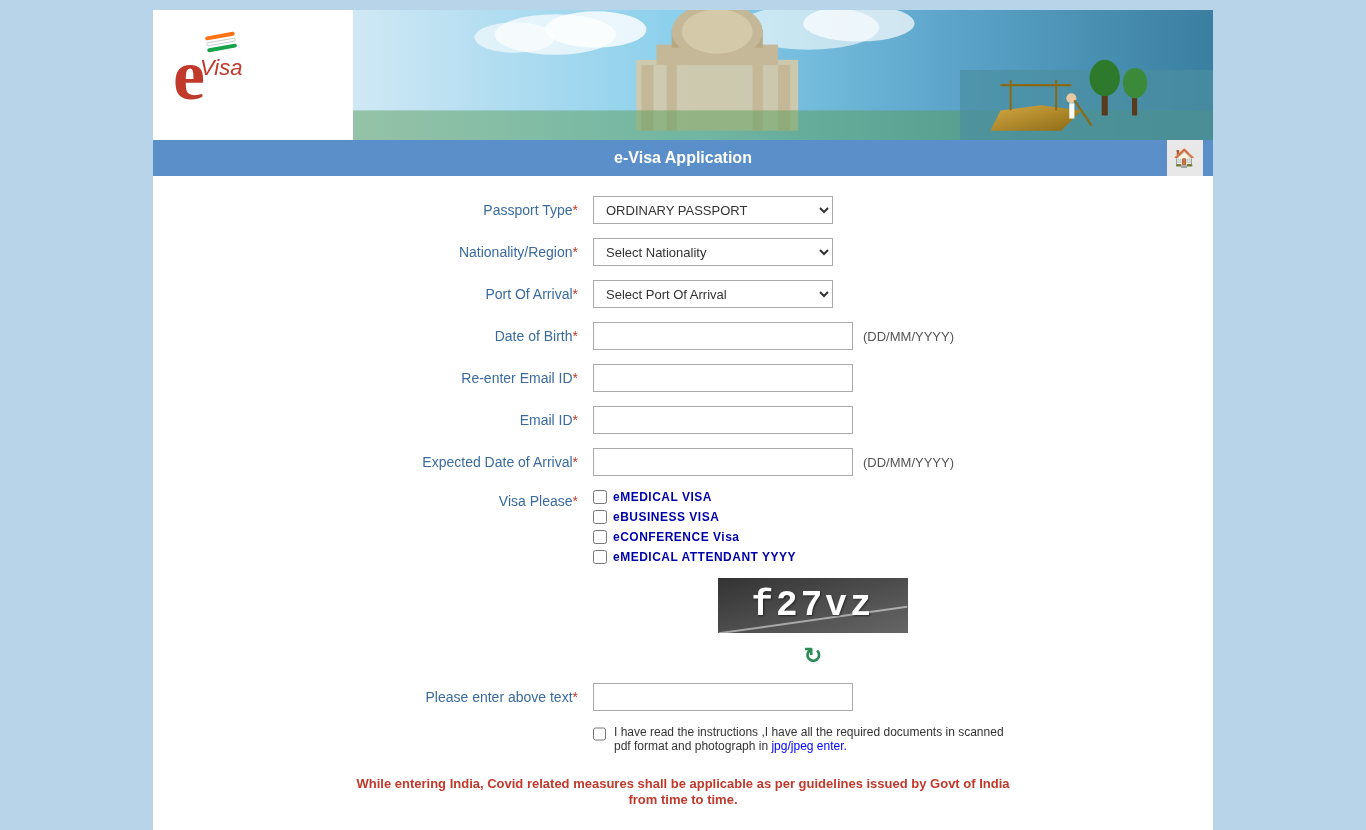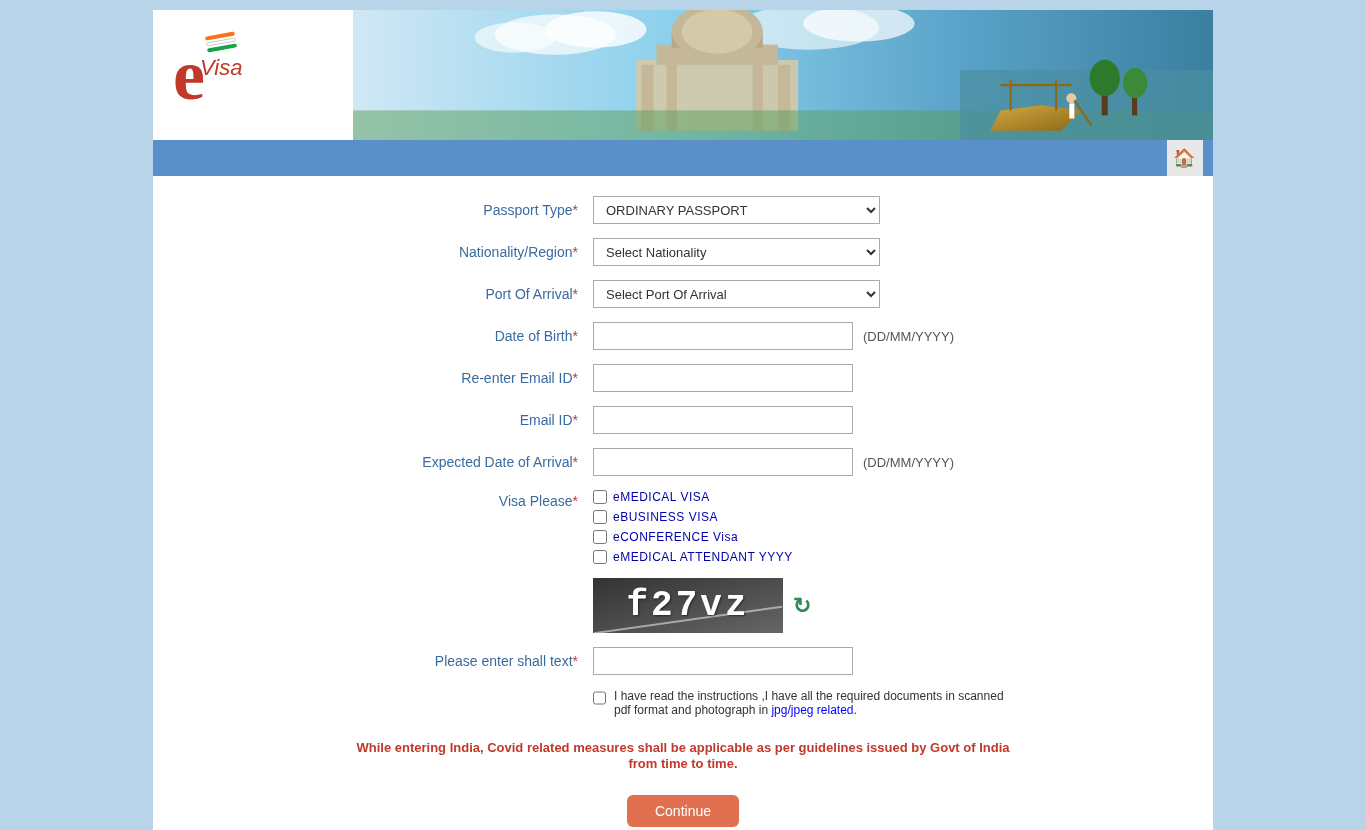--- a/index.html
+++ b/index.html
@@ -121,21 +121,21 @@
       color: #c0392b;
     }
     .form-control {
       border: 1px solid #aaa;
       padding: 5px 8px;
       font-size: 13px;
       height: 28px;
       color: #333;
     }
     .form-control-wide {
-      width: 287px;
+      width: 240px;
     }
     .form-control-medium {
       width: 260px;
     }
     select.form-control {
       background: white;
       cursor: pointer;
     }
     .date-hint {
       margin-left: 10px;
@@ -168,31 +168,32 @@
       gap: 6px;
     }
     .checkbox-item input[type="checkbox"] {
       width: 14px;
       height: 14px;
       cursor: pointer;
     }
     .checkbox-label {
       font-size: 12px;
       color: #00a;
-      font-weight: normal;
+      font-weight: bold;
       letter-spacing: 0.5px;
     }
 
     
     .captcha-row {
       display: flex;
       align-items: center;
       margin-left: 260px;
       margin-bottom: 14px;
       gap: 10px;
+      flex-direction: column;
     }
     .captcha-box {
       width: 190px;
       height: 55px;
       background: linear-gradient(to bottom right, #333, #666);
       display: flex;
       align-items: center;
       justify-content: center;
       position: relative;
       overflow: hidden;
@@ -354,20 +355,21 @@
           <ellipse cx="743" cy="68" rx="15" ry="18" fill="#2d7a2d"></ellipse>
           <rect x="770" y="80" width="5" height="25" fill="#5a3a1a"></rect>
           <ellipse cx="773" cy="73" rx="12" ry="15" fill="#3a8a3a"></ellipse>
         </svg>
       </div>
     </div>
   </div>
 
   <div class="title-bar">
     <div style="width:36px;"></div>
+    <div class="title-bar-text">e-Visa Application</div>
     <div class="home-icon-wrapper">
       <span class="home-icon">🏠</span>
     </div>
   </div>
 
   <div class="main-container">
     <div class="form-wrapper">
 
       <div class="form-row">
         <div class="form-label">
@@ -455,29 +457,29 @@
       <div class="captcha-row">
         <div class="captcha-box">
           <span class="captcha-text-display">f27vz</span>
           <div class="captcha-line"></div>
         </div>
         <span class="refresh-icon" title="Refresh captcha">↻</span>
       </div>
 
       <div class="form-row">
         <div class="form-label">
-          <span>Please enter shall text</span><span class="required">*</span>
+          <span>Please enter above text</span><span class="required">*</span>
         </div>
         <input type="text" class="form-control form-control-medium" style="">
       </div>
 
       <div class="agreement-row">
         <input type="checkbox" style="">
         <span class="agreement-text">
-          I have read the instructions ,I have all the required documents in scanned pdf format and photograph in <span class="blue">jpg/jpeg related.</span>
+          I have read the instructions ,I have all the required documents in scanned pdf format and photograph in <span class="blue">jpg/jpeg enter.</span>
         </span>
       </div>
 
       <div class="warning-row">
         <span class="warning-text">While entering India, Covid related measures shall be applicable as per guidelines issued by Govt of India from time to time.</span>
       </div>
 
       <div class="btn-row">
         <button class="btn-continue">Continue</button>
       </div>

